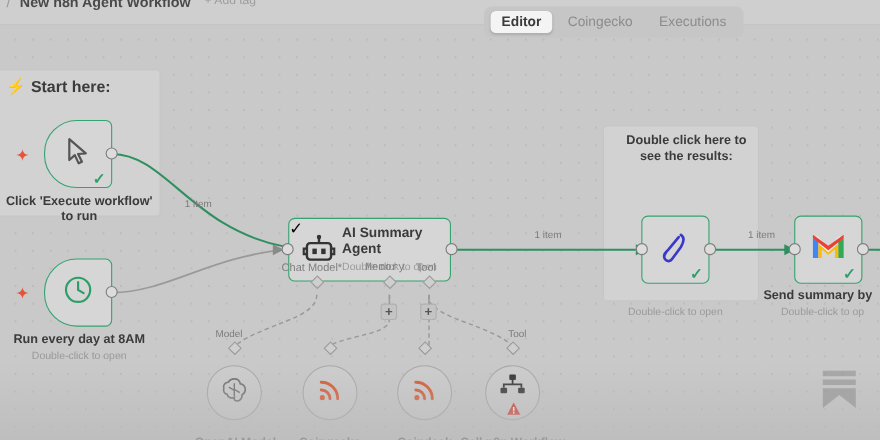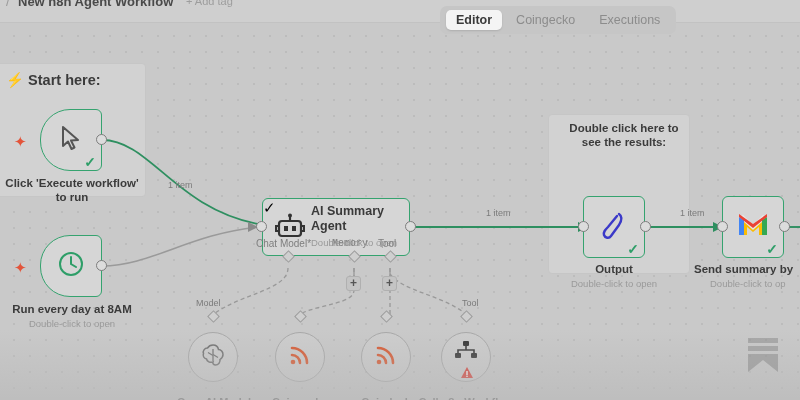--- a/index.html
+++ b/index.html
@@ -247,21 +247,20 @@
   <div class="node sq" style="left:583px;top:174px;">
     <span class="icon-center">
       <svg width="28" height="30" viewBox="0 0 28 30">
         <path d="M19,4 C22,6 22,10 19,15 L11,26 C9,29 5,28 4,25 C3,22 5,20 8,17 L17,6" fill="none" stroke="#3b39c8" stroke-width="2.4" stroke-linecap="round"></path>
       </svg>
     </span>
     <span class="check">✓</span>
   </div>
   <div class="port" style="left:578px;top:199px;"></div>
   <div class="port" style="left:640px;top:199px;"></div>
-  <div class="node-label" style="left:553px;top:240px;width:122px;">Output</div>
   <div class="node-sub" style="left:548px;top:256px;width:132px;">Double-click to open</div>
 
   <div class="node sq" style="left:722px;top:174px;">
     <span class="icon-center">
       <svg width="32" height="24" viewBox="0 0 32 24">
         <path d="M2,22 L2,4 L6,2 L16,12 L26,2 L30,4 L30,22 L25,22 L25,9 L16,17 L7,9 L7,22 Z" fill="#e8e8e8"></path>
         <path d="M2,22 L2,4 L7,7 L7,22 Z" fill="#4285f4"></path>
         <path d="M25,22 L25,7 L30,4 L30,22 Z" fill="#34a853"></path>
         <path d="M2,4 L16,15 L30,4 L30,1 L16,11 L2,1 Z" fill="#ea4335"></path>
         <path d="M7,22 L7,8 L16,16 L25,8 L25,22 L30,22 L30,3 L16,14 L2,3 L2,22 Z" fill="none"></path>

